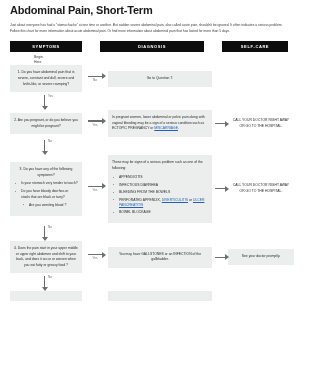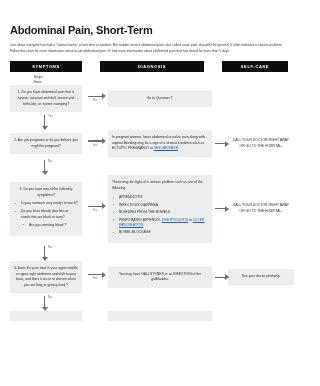--- a/index.html
+++ b/index.html
@@ -5,21 +5,21 @@
   * { box-sizing: border-box; }
   html, body { margin: 0; padding: 0; }
   body {
     width: 298px;
     height: 386px;
     background: #ffffff;
     font-family: "Liberation Sans", sans-serif;
     color: #231f20;
     overflow: hidden;
   }
-  .page { padding: 22px 8px 0 8px; position: relative; }
+  .page { padding: 2px 8px 0 8px; position: relative; }
 
   .page-title {
     font-size: 11px;
     font-weight: bold;
     letter-spacing: -0.2px;
     margin: 2px 0 6px 2px;
     color: #1a1a1a;
   }
 
   .intro {

